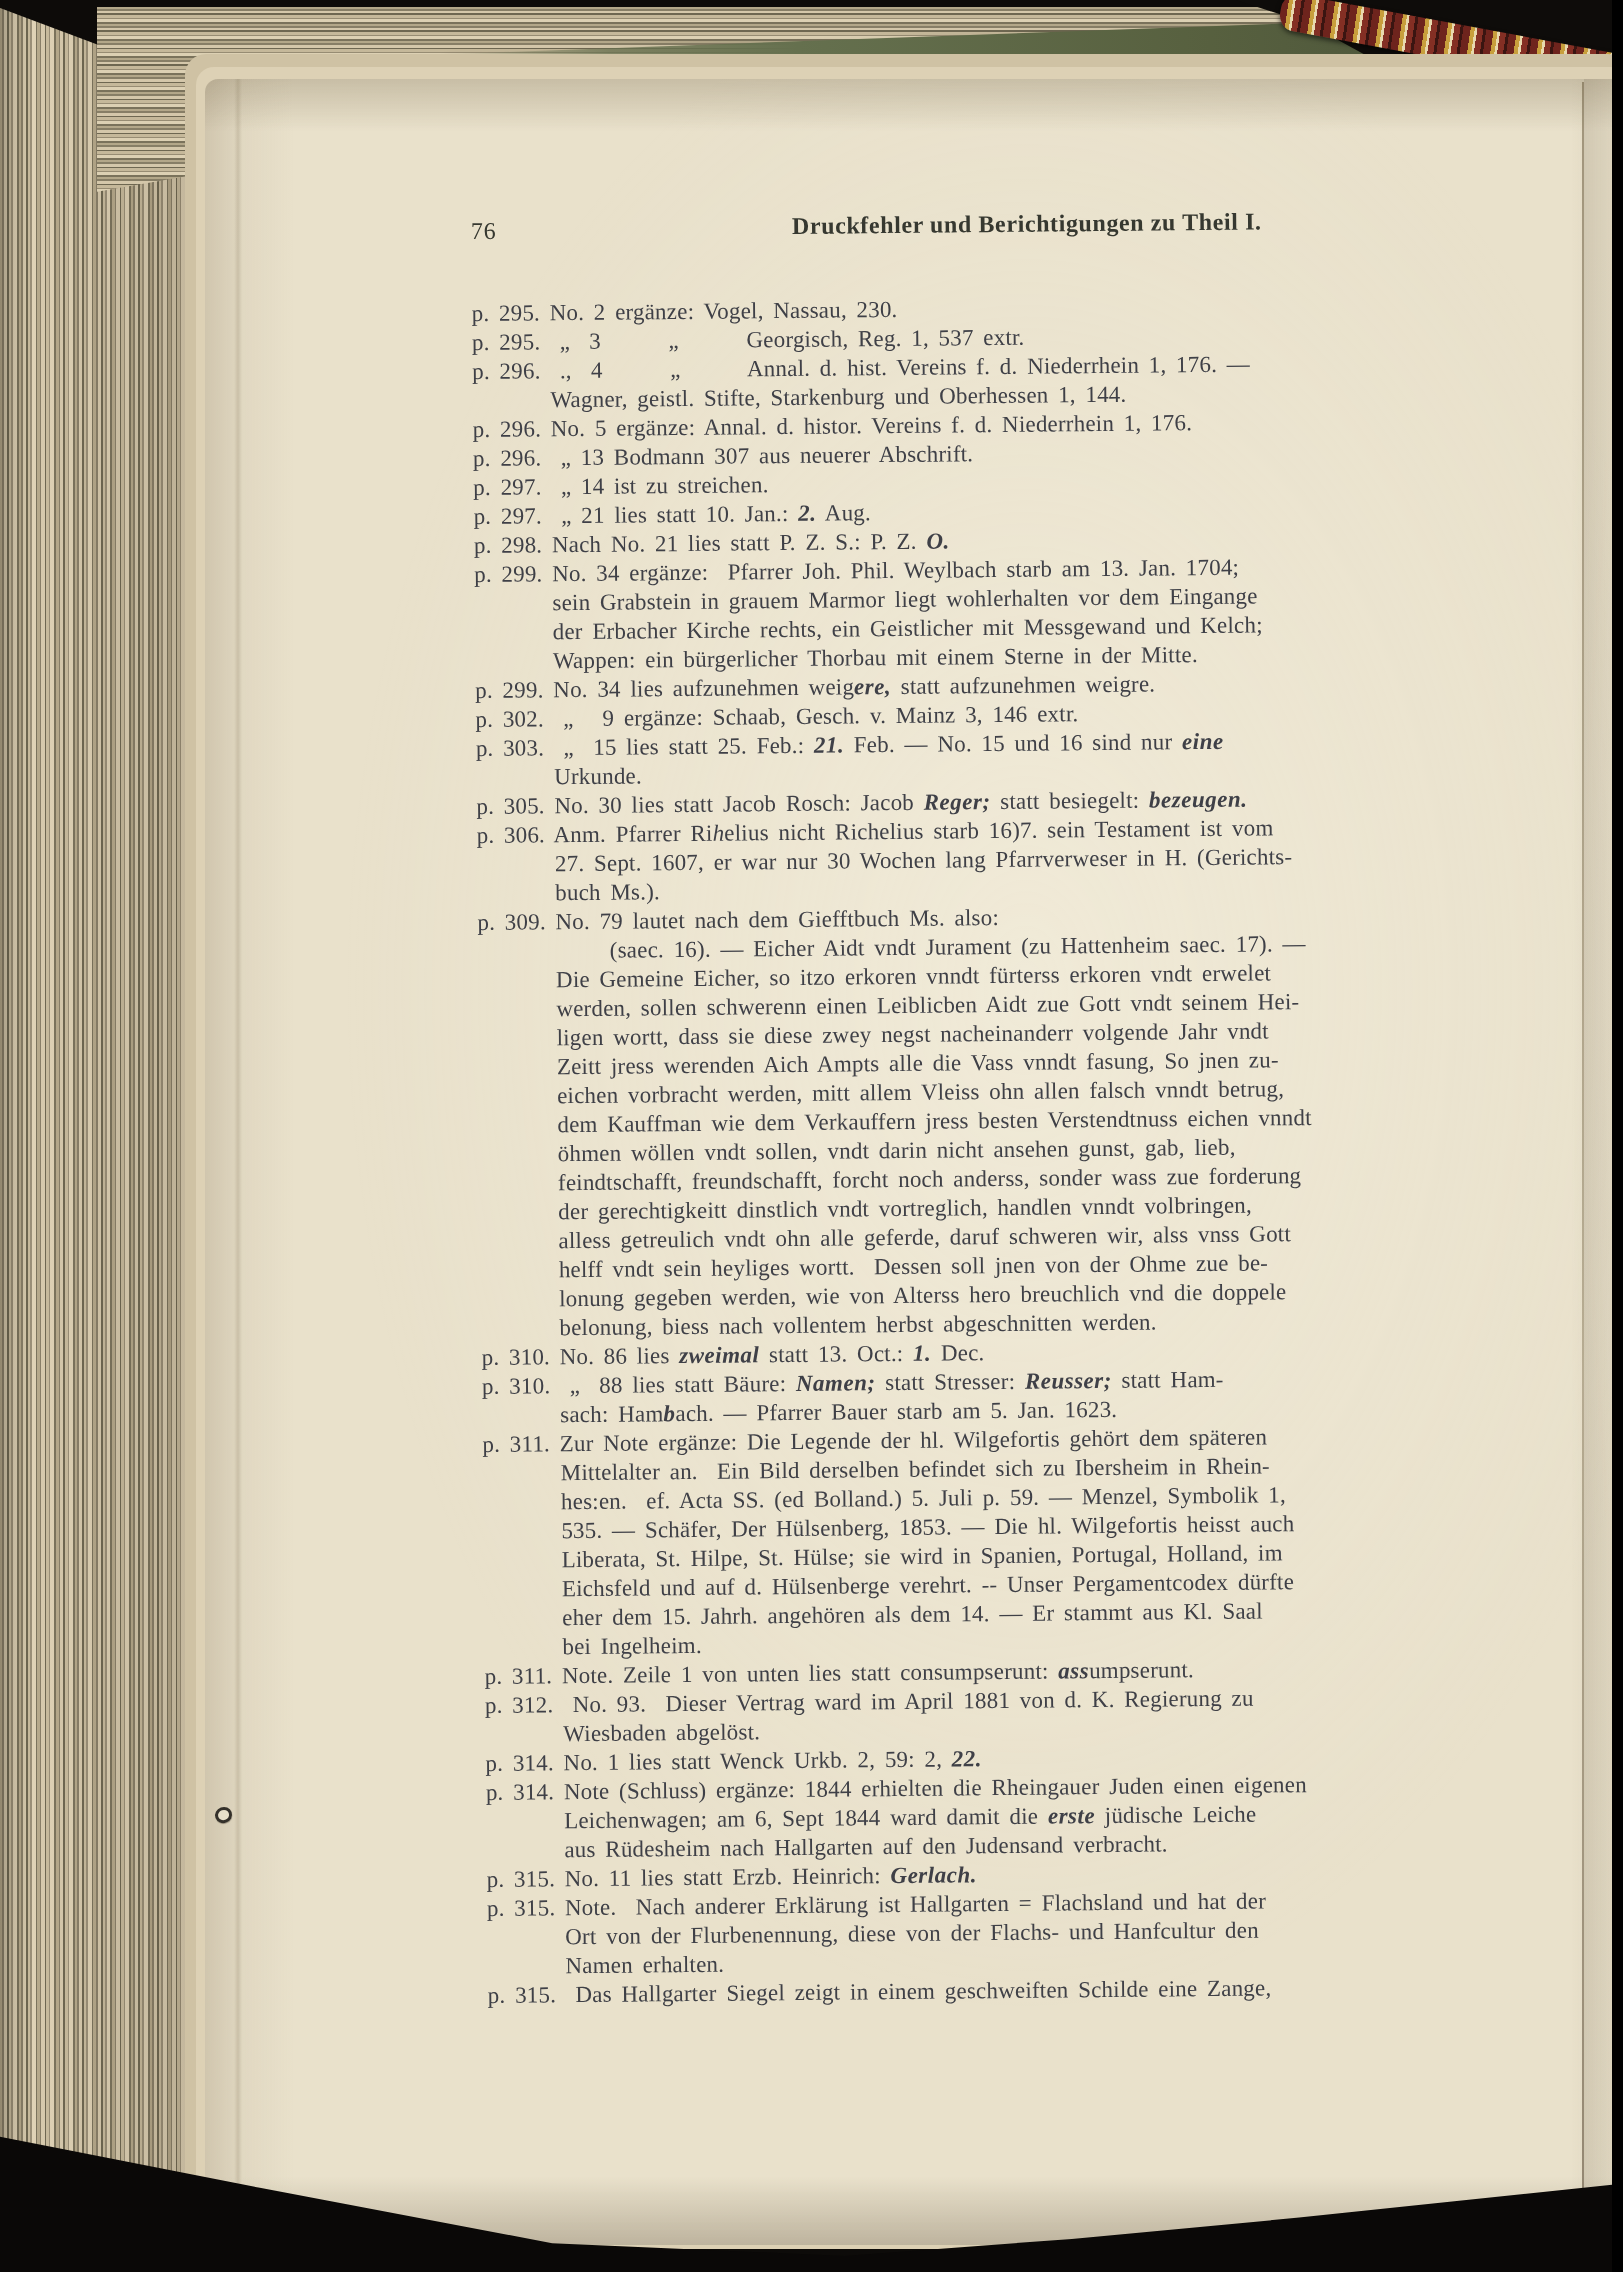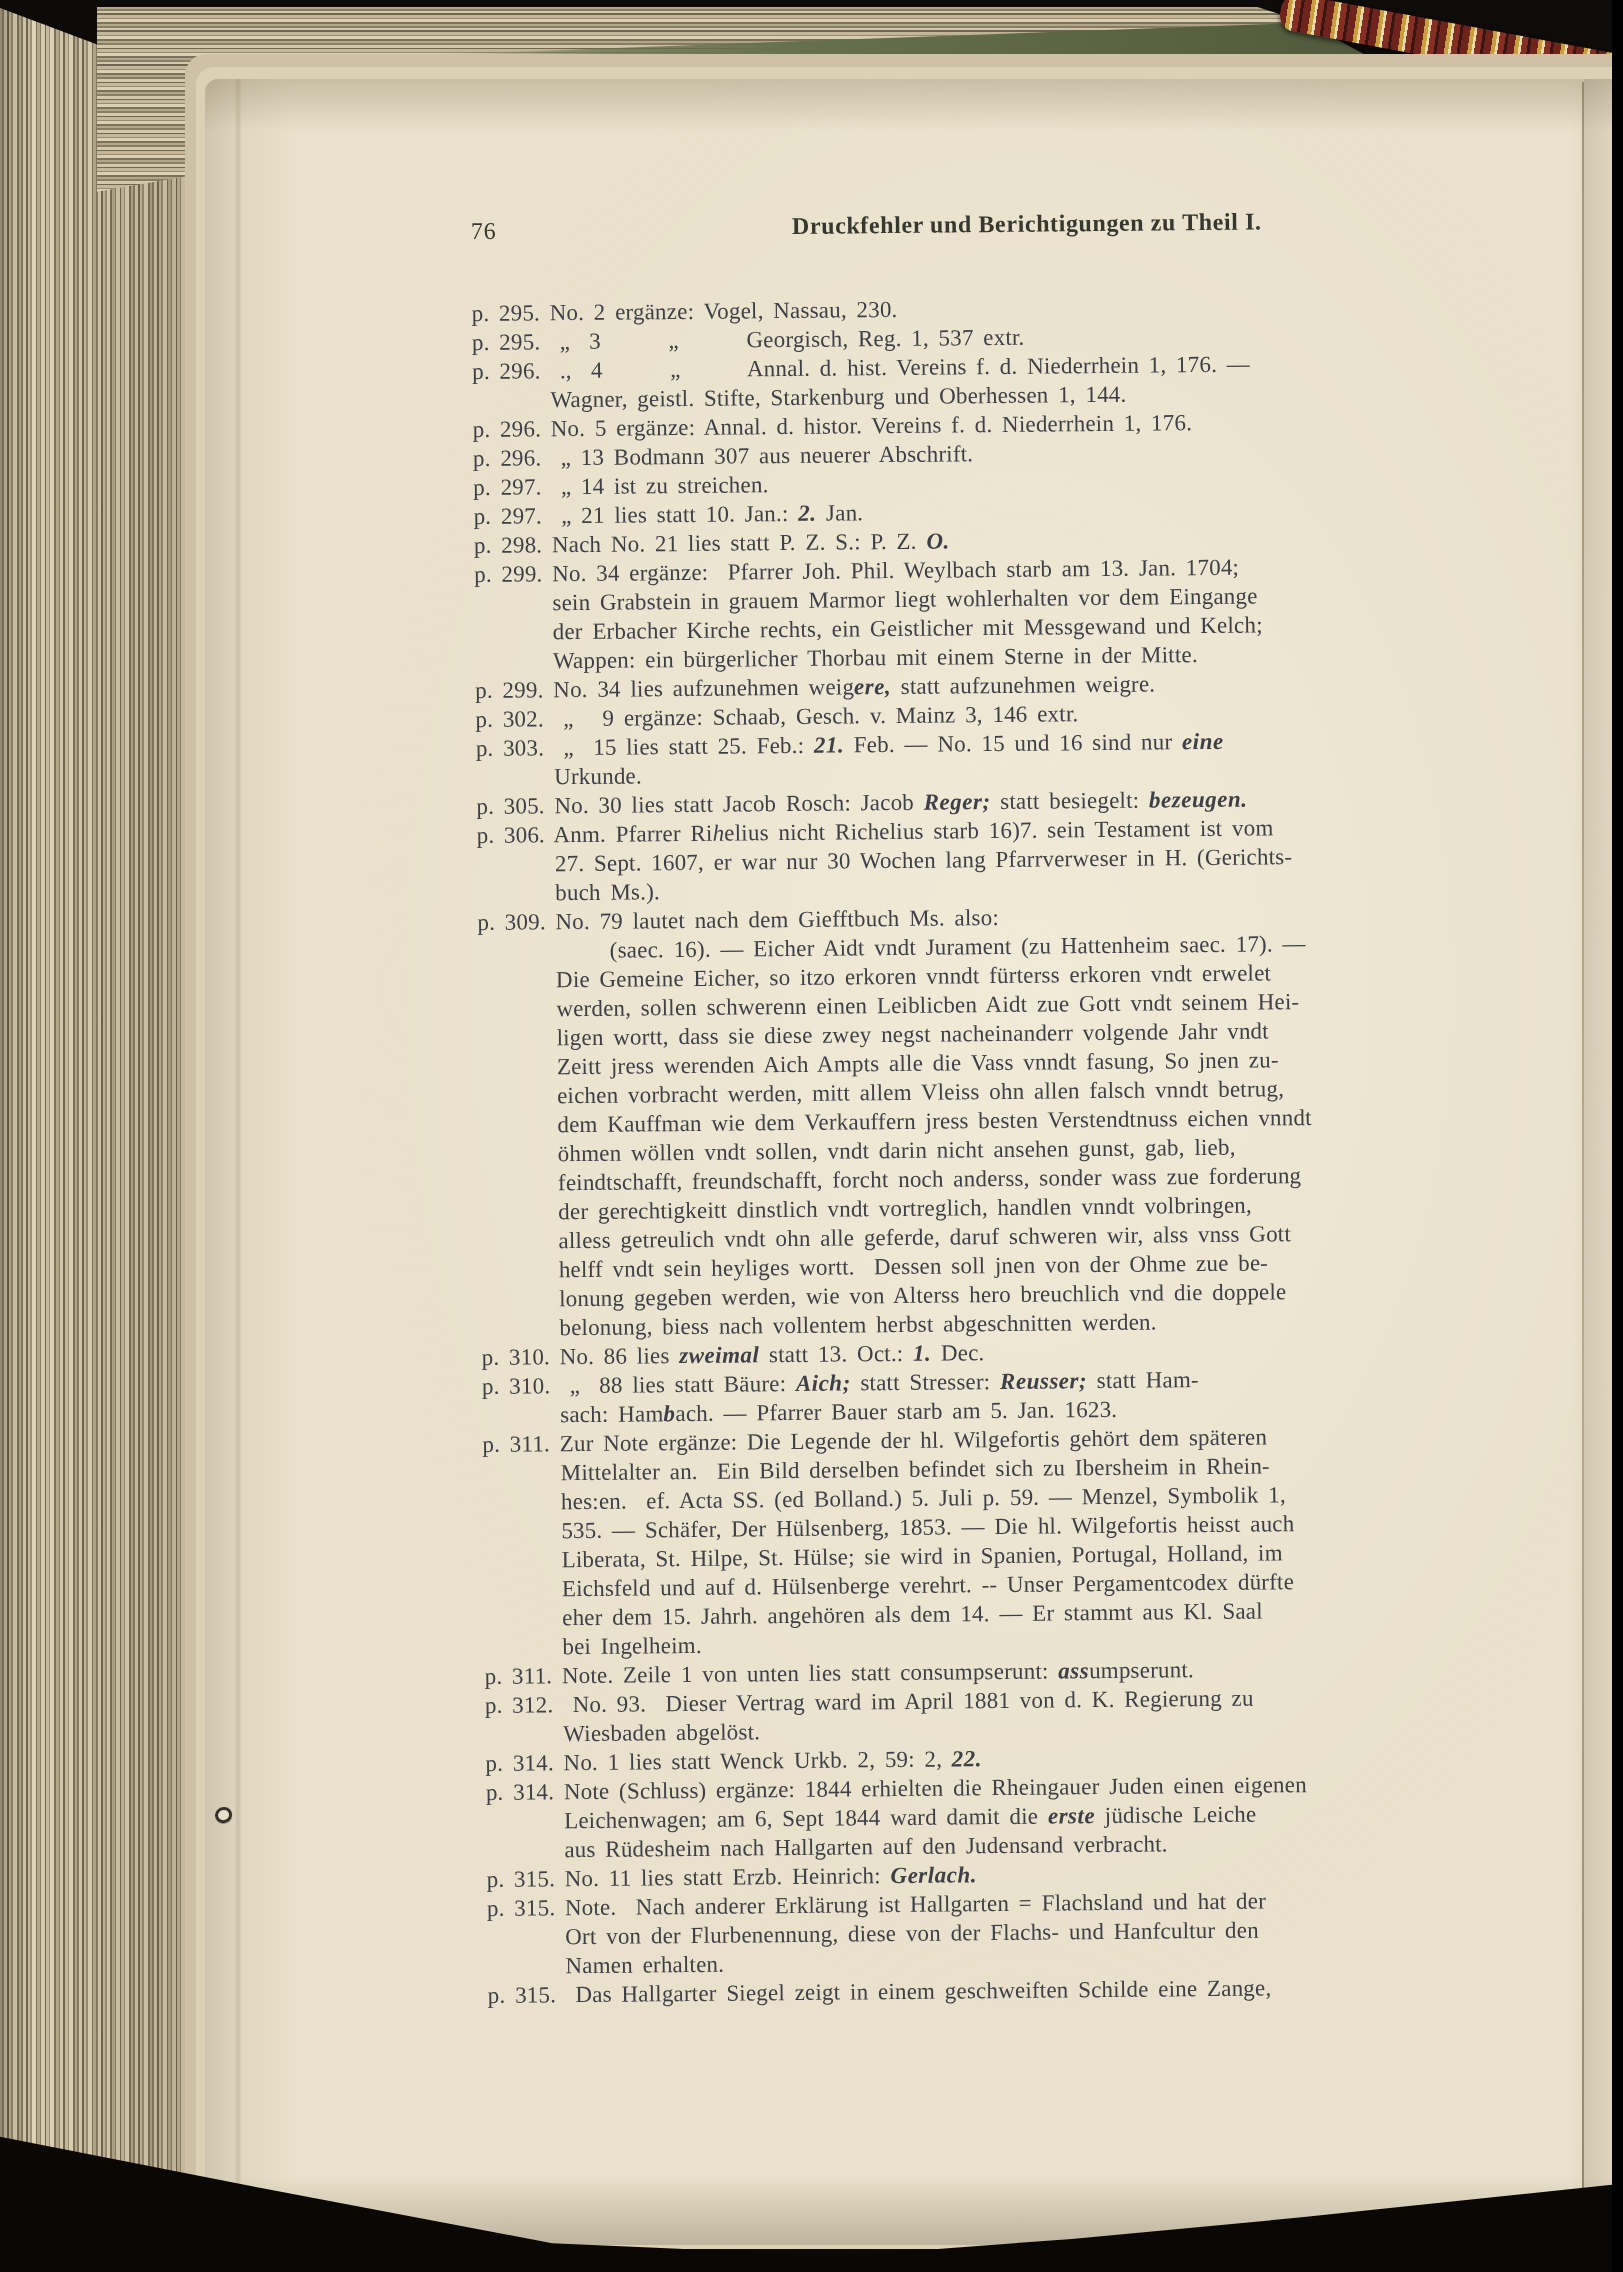--- a/index.html
+++ b/index.html
@@ -176,21 +176,21 @@
       <span class="header-title">Druckfehler und Berichtigungen zu Theil I.</span>
     </div>
     <div class="errata-list">
         <div class="line indent-0"><span class="n">p. 295. No. 2 ergänze: Vogel, Nassau, 230.</span></div>
         <div class="line indent-0"><span class="n">p. 295.  „  3       „       Georgisch, Reg. 1, 537 extr.</span></div>
         <div class="line indent-0"><span class="n">p. 296.  .,  4       „       Annal. d. hist. Vereins f. d. Niederrhein 1, 176. —</span></div>
         <div class="line indent-1"><span class="n">Wagner, geistl. Stifte, Starkenburg und Oberhessen 1, 144.</span></div>
         <div class="line indent-0"><span class="n">p. 296. No. 5 ergänze: Annal. d. histor. Vereins f. d. Niederrhein 1, 176.</span></div>
         <div class="line indent-0"><span class="n">p. 296.  „ 13 Bodmann 307 aus neuerer Abschrift.</span></div>
         <div class="line indent-0"><span class="n">p. 297.  „ 14 ist zu streichen.</span></div>
-        <div class="line indent-0"><span class="n">p. 297.  „ 21 lies statt 10. Jan.: </span><span class="b">2.</span><span class="n"> Jan.</span></div>
+        <div class="line indent-0"><span class="n">p. 297.  „ 21 lies statt 10. Jan.: </span><span class="b">2.</span><span class="n"> Aug.</span></div>
         <div class="line indent-0"><span class="n">p. 298. Nach No. 21 lies statt P. Z. S.: P. Z. </span><span class="b">O.</span></div>
         <div class="line indent-0"><span class="n">p. 299. No. 34 ergänze:  Pfarrer Joh. Phil. Weylbach starb am 13. Jan. 1704;</span></div>
         <div class="line indent-1"><span class="n">sein Grabstein in grauem Marmor liegt wohlerhalten vor dem Eingange</span></div>
         <div class="line indent-1"><span class="n">der Erbacher Kirche rechts, ein Geistlicher mit Messgewand und Kelch;</span></div>
         <div class="line indent-1"><span class="n">Wappen: ein bürgerlicher Thorbau mit einem Sterne in der Mitte.</span></div>
         <div class="line indent-0"><span class="n">p. 299. No. 34 lies aufzunehmen weig</span><span class="b">ere,</span><span class="n"> statt aufzunehmen weigre.</span></div>
         <div class="line indent-0"><span class="n">p. 302.  „   9 ergänze: Schaab, Gesch. v. Mainz 3, 146 extr.</span></div>
         <div class="line indent-0"><span class="n">p. 303.  „  15 lies statt 25. Feb.: </span><span class="b">21.</span><span class="n"> Feb. — No. 15 und 16 sind nur </span><span class="b">eine</span></div>
         <div class="line indent-1"><span class="n">Urkunde.</span></div>
         <div class="line indent-0"><span class="n">p. 305. No. 30 lies statt Jacob Rosch: Jacob </span><span class="b">Reger;</span><span class="n"> statt besiegelt: </span><span class="b">bezeugen.</span></div>
@@ -206,21 +206,21 @@
         <div class="line indent-1"><span class="n">eichen vorbracht werden, mitt allem Vleiss ohn allen falsch vnndt betrug,</span></div>
         <div class="line indent-1"><span class="n">dem Kauffman wie dem Verkauffern jress besten Verstendtnuss eichen vnndt</span></div>
         <div class="line indent-1"><span class="n">öhmen wöllen vndt sollen, vndt darin nicht ansehen gunst, gab, lieb,</span></div>
         <div class="line indent-1"><span class="n">feindtschafft, freundschafft, forcht noch anderss, sonder wass zue forderung</span></div>
         <div class="line indent-1"><span class="n">der gerechtigkeitt dinstlich vndt vortreglich, handlen vnndt volbringen,</span></div>
         <div class="line indent-1"><span class="n">alless getreulich vndt ohn alle geferde, daruf schweren wir, alss vnss Gott</span></div>
         <div class="line indent-1"><span class="n">helff vndt sein heyliges wortt.  Dessen soll jnen von der Ohme zue be-</span></div>
         <div class="line indent-1"><span class="n">lonung gegeben werden, wie von Alterss hero breuchlich vnd die doppele</span></div>
         <div class="line indent-1"><span class="n">belonung, biess nach vollentem herbst abgeschnitten werden.</span></div>
         <div class="line indent-0"><span class="n">p. 310. No. 86 lies </span><span class="b">zweimal</span><span class="n"> statt 13. Oct.: </span><span class="b">1.</span><span class="n"> Dec.</span></div>
-        <div class="line indent-0"><span class="n">p. 310.  „  88 lies statt Bäure: </span><span class="b">Aich;</span><span class="n"> statt Stresser: </span><span class="b">Reusser;</span><span class="n"> statt Ham-</span></div>
+        <div class="line indent-0"><span class="n">p. 310.  „  88 lies statt Bäure: </span><span class="b">Namen;</span><span class="n"> statt Stresser: </span><span class="b">Reusser;</span><span class="n"> statt Ham-</span></div>
         <div class="line indent-1"><span class="n">sach: Ham</span><span class="b">b</span><span class="n">ach. — Pfarrer Bauer starb am 5. Jan. 1623.</span></div>
         <div class="line indent-0"><span class="n">p. 311. Zur Note ergänze: Die Legende der hl. Wilgefortis gehört dem späteren</span></div>
         <div class="line indent-1"><span class="n">Mittelalter an.  Ein Bild derselben befindet sich zu Ibersheim in Rhein-</span></div>
         <div class="line indent-1"><span class="n">hes:en.  ef. Acta SS. (ed Bolland.) 5. Juli p. 59. — Menzel, Symbolik 1,</span></div>
         <div class="line indent-1"><span class="n">535. — Schäfer, Der Hülsenberg, 1853. — Die hl. Wilgefortis heisst auch</span></div>
         <div class="line indent-1"><span class="n">Liberata, St. Hilpe, St. Hülse; sie wird in Spanien, Portugal, Holland, im</span></div>
         <div class="line indent-1"><span class="n">Eichsfeld und auf d. Hülsenberge verehrt. -- Unser Pergamentcodex dürfte</span></div>
         <div class="line indent-1"><span class="n">eher dem 15. Jahrh. angehören als dem 14. — Er stammt aus Kl. Saal</span></div>
         <div class="line indent-1"><span class="n">bei Ingelheim.</span></div>
         <div class="line indent-0"><span class="n">p. 311. Note. Zeile 1 von unten lies statt consumpserunt: </span><span class="b">ass</span><span class="n">umpserunt.</span></div>

